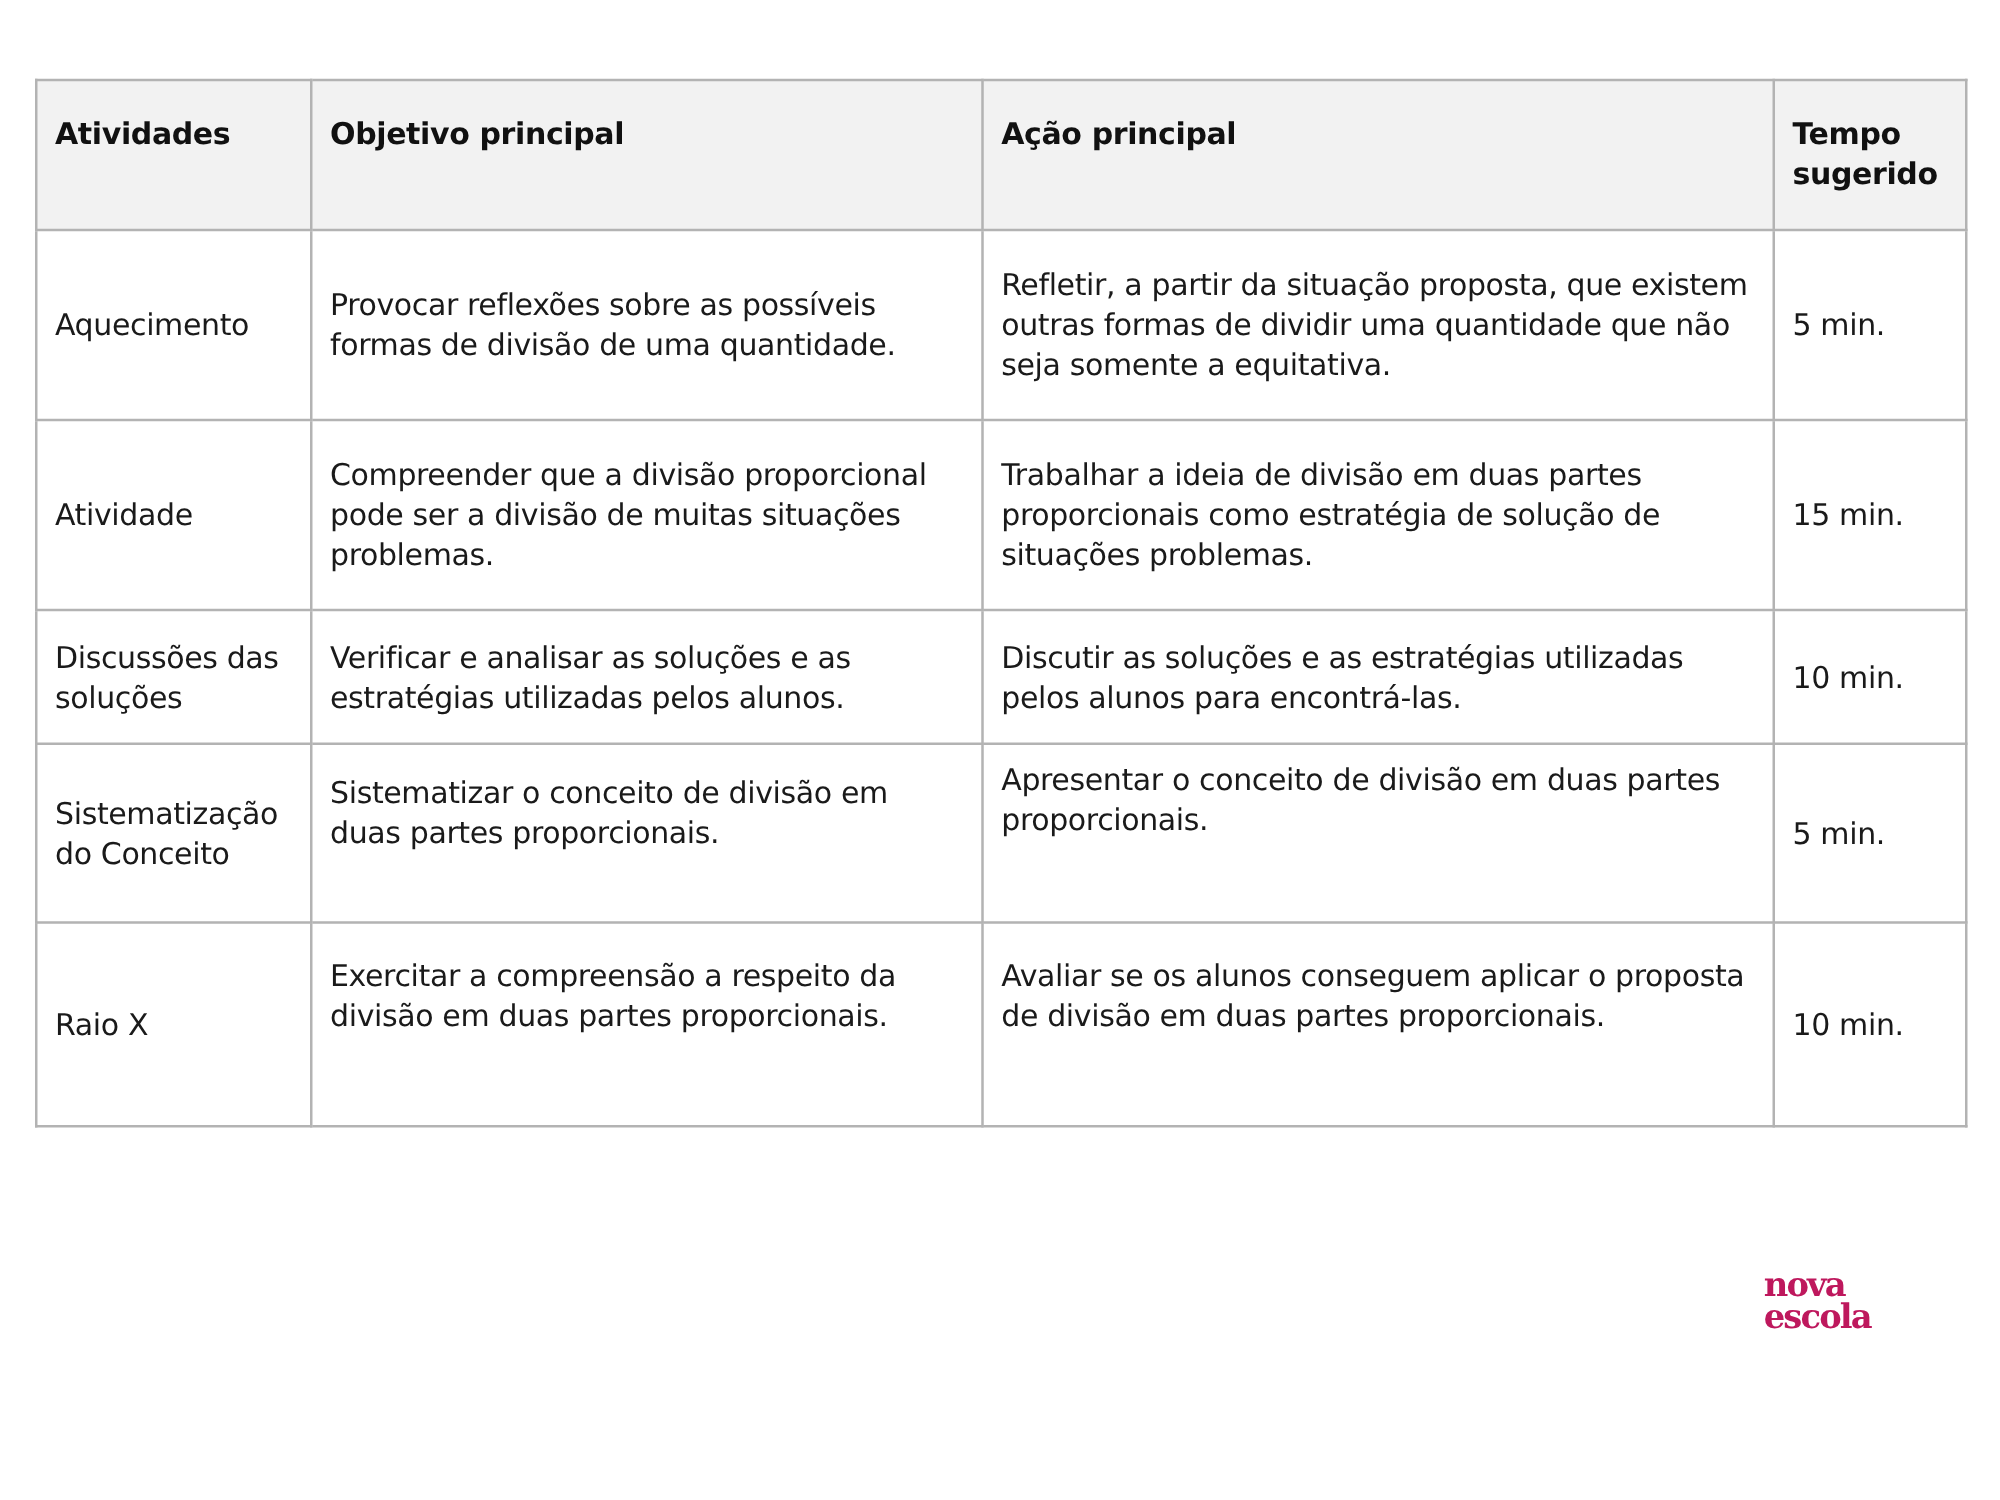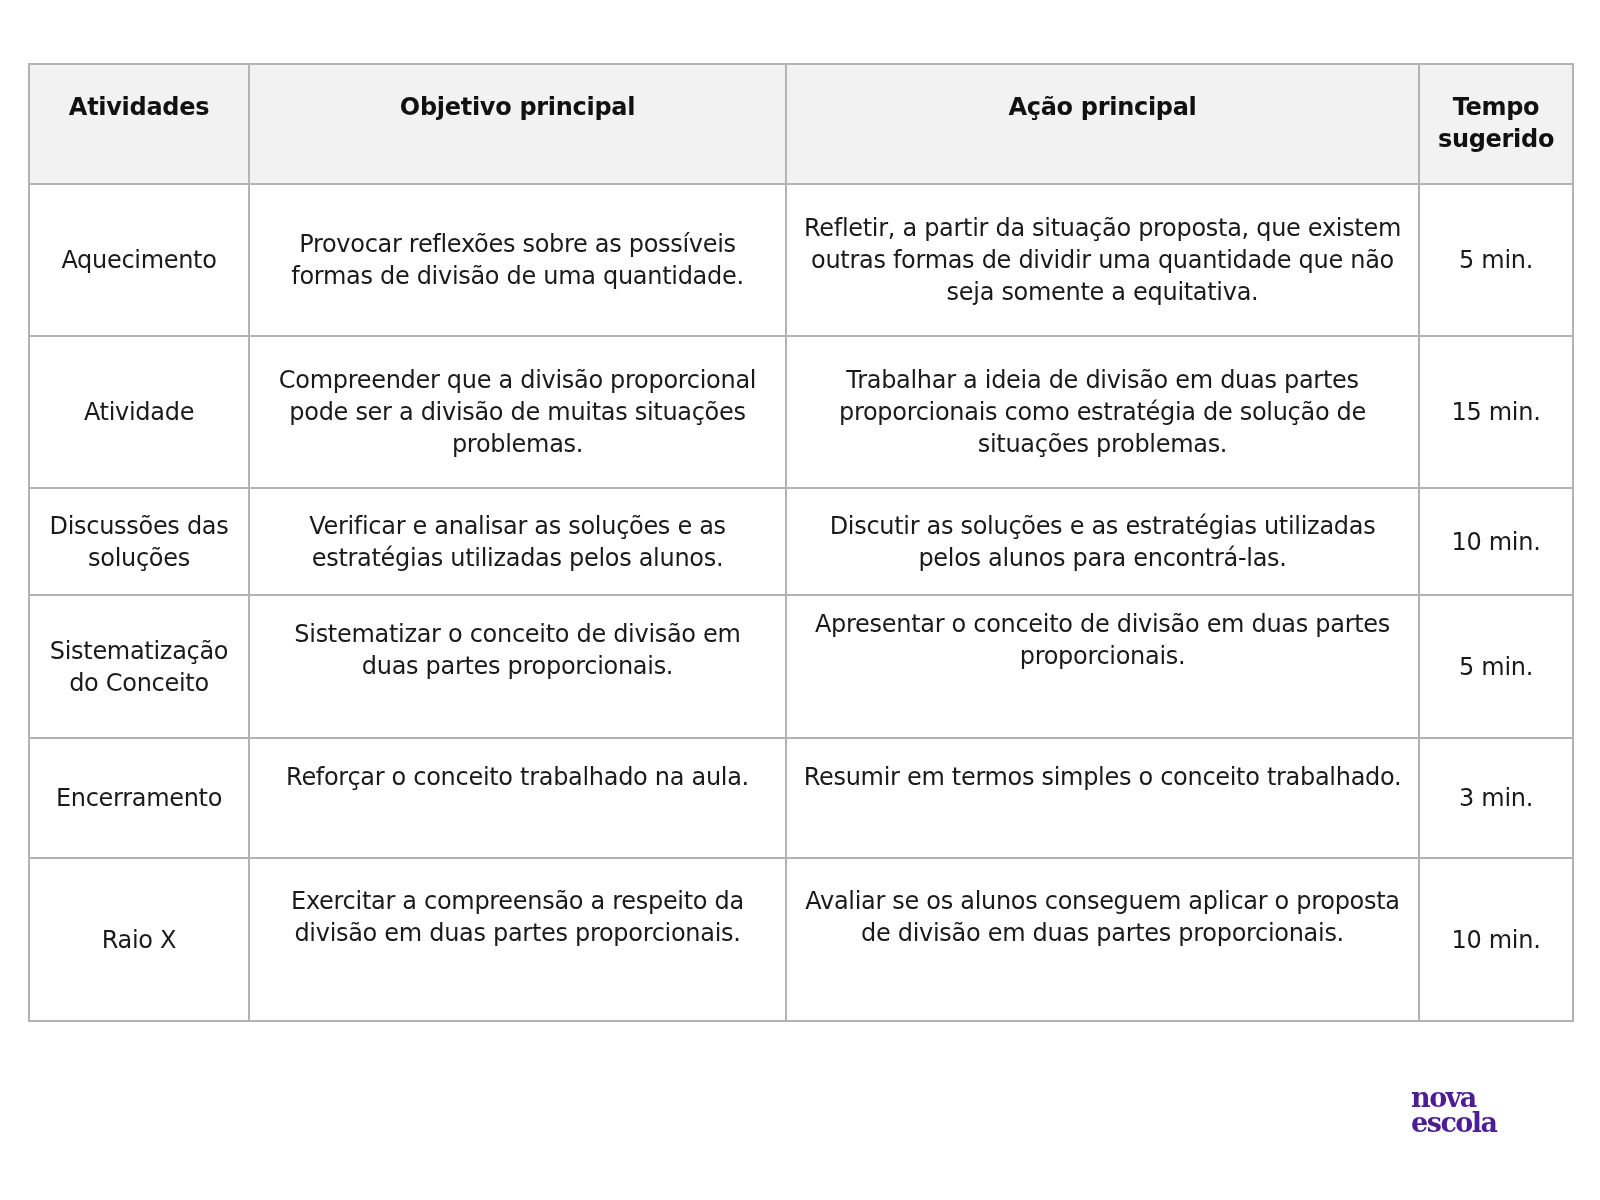--- a/index.html
+++ b/index.html
@@ -1,28 +1,28 @@
 <!DOCTYPE html>
 <html><head>
 <meta charset="utf-8">
 <style>
   html, body { margin: 0; padding: 0; background: #ffffff; }
   body { width: 1600px; height: 1200px; position: relative; overflow: hidden;
          font-family: "DejaVu Sans", "Liberation Sans", sans-serif; color: #1a1a1a; }
   table.plan { position: absolute; left: 28px; top: 63px; width: 1544px;
                border-collapse: collapse; table-layout: fixed; }
   table.plan th, table.plan td { border: 2px solid #b3b3b3; padding: 0 14px;
-               font-size: 24px; line-height: 32px; vertical-align: middle; text-align: center;
+               font-size: 24px; line-height: 32px; vertical-align: middle; text-align: left;
                letter-spacing: -0.3px; }
   table.plan th { background: #f2f2f2; font-weight: bold; vertical-align: top; padding-top: 26px; color: #111; }
   tr.hdr { height: 120px; }
   td.obj, td.act { vertical-align: middle; }
-  .logo { position: absolute; left: 1411px; top: 1085px; width: 120px;
+  .logo { position: absolute; left: 1411px; top: 1016px; width: 120px;
           font-family: "DejaVu Serif", "Liberation Serif", serif; font-weight: bold;
-          color: #4c1d95; font-size: 27px; line-height: 25px; letter-spacing: -1.5px; }
+          color: #be185d; font-size: 27px; line-height: 25px; letter-spacing: -1.5px; }
 </style>
 </head>
 <body>
 
 <table class="plan">
   <colgroup>
     <col style="width:220px">
       <col style="width:537px">
       <col style="width:633px">
       <col style="width:154px">
@@ -53,26 +53,20 @@
       <td class="obj">Verificar e analisar as soluções e as estratégias utilizadas pelos alunos.</td>
       <td class="act">Discutir as soluções e as estratégias utilizadas pelos alunos para encontrá-las.</td>
       <td>10 min.</td>
     </tr>
     <tr style="height:143px">
       <td>Sistematização do Conceito</td>
       <td class="obj" style="vertical-align:top;padding-top:22px">Sistematizar o conceito de divisão em duas partes proporcionais.</td>
       <td class="act" style="vertical-align:top;padding-top:12px">Apresentar o conceito de divisão em duas partes proporcionais.</td>
       <td>5 min.</td>
     </tr>
-    <tr style="height:120px">
-      <td>Encerramento</td>
-      <td class="obj" style="vertical-align:top;padding-top:22px">Reforçar o conceito trabalhado na aula.</td>
-      <td class="act" style="vertical-align:top;padding-top:22px">Resumir em termos simples o conceito trabalhado.</td>
-      <td>3 min.</td>
-    </tr>
     <tr style="height:163px">
       <td>Raio X</td>
       <td class="obj" style="vertical-align:top;padding-top:26px">Exercitar a compreensão a respeito da divisão em duas partes proporcionais.</td>
       <td class="act" style="vertical-align:top;padding-top:26px">Avaliar se os alunos conseguem aplicar o proposta de divisão em duas partes proporcionais.</td>
       <td>10 min.</td>
     </tr>
   </tbody>
 </table>
 
 <div class="logo">

